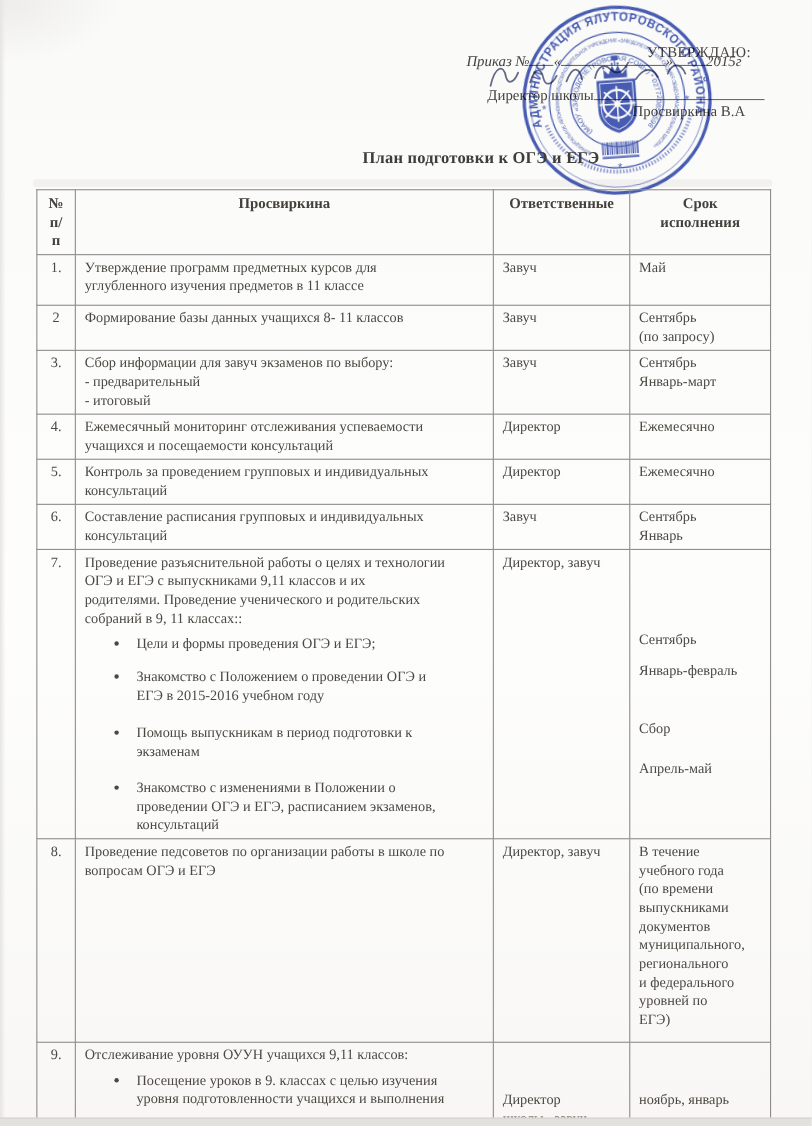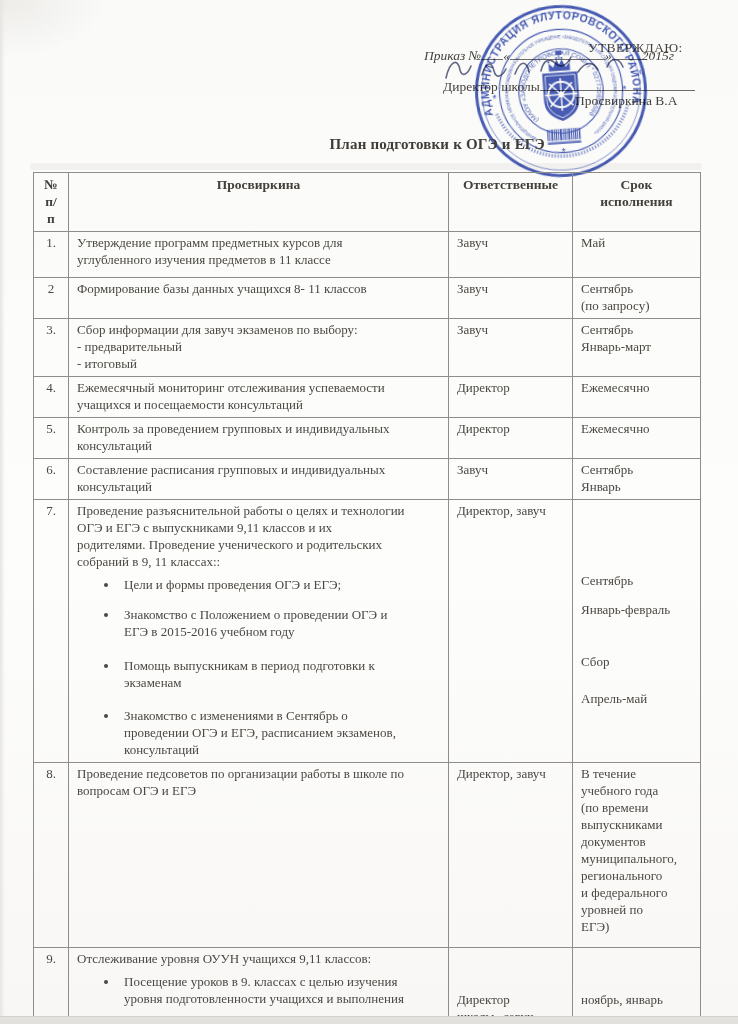--- a/index.html
+++ b/index.html
@@ -206,21 +206,21 @@
         <div class="pre">Проведение разъяснительной работы о целях и технологии
 ОГЭ и ЕГЭ  с выпускниками 9,11 классов  и их
 родителями. Проведение ученического и родительских
 собраний в 9, 11 классах::</div>
         <ul class="bullets">
           <li class="b1 pre"> Цели и формы проведения ОГЭ и ЕГЭ;</li>
           <li class="b2 pre">Знакомство с Положением о проведении  ОГЭ и
 ЕГЭ  в 2015-2016 учебном году</li>
           <li class="b3 pre">Помощь выпускникам в период подготовки к
 экзаменам</li>
-          <li class="b4 pre">Знакомство с изменениями в Сентябрь о
+          <li class="b4 pre">Знакомство с изменениями в Положении о
 проведении ОГЭ и ЕГЭ, расписанием экзаменов,
 консультаций</li>
         </ul>
       </td>
       <td>Директор, завуч</td>
       <td>
         <div class="t7a">Сентябрь</div>
         <div class="t7b">Январь-февраль</div>
         <div class="t7c">Сбор</div>
         <div class="t7d">Апрель-май</div>

